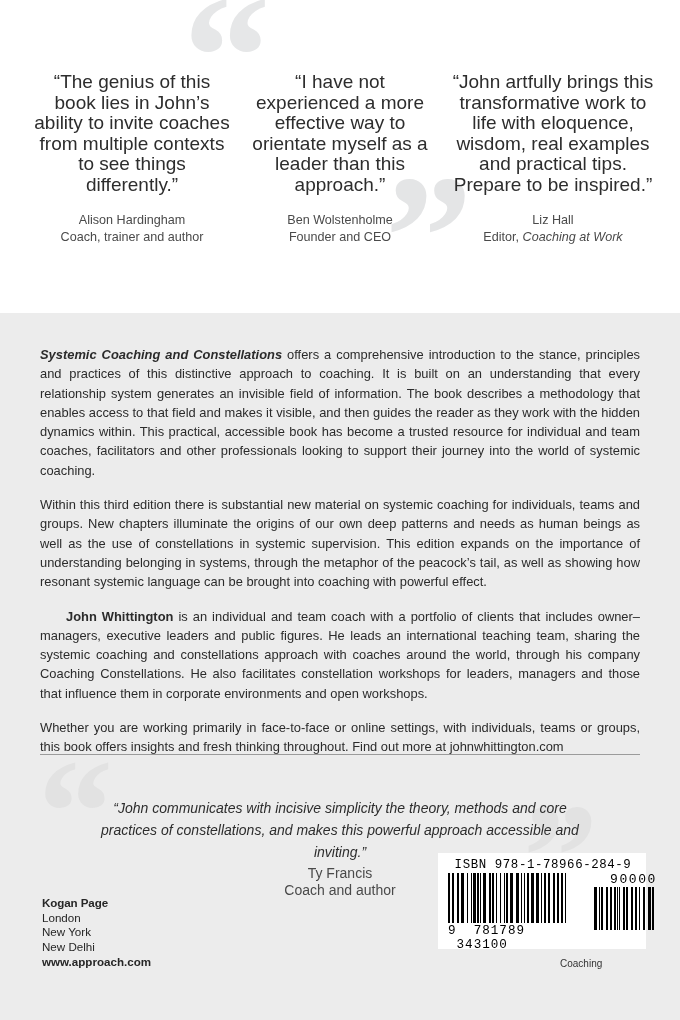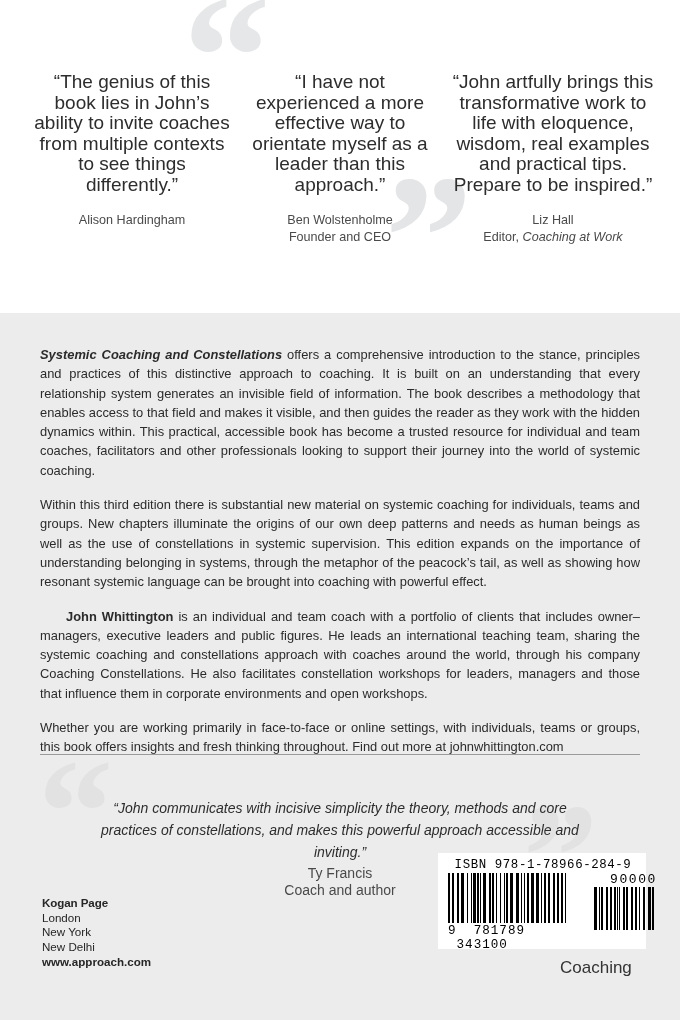--- a/index.html
+++ b/index.html
@@ -252,38 +252,39 @@
     color: #000;
     letter-spacing: 1px;
     margin-top: 1px;
     width: 132px;
   }
 
   .coaching-label {
     position: absolute;
     left: 560px;
     top: 645px;
-    font-size: 17px;
+    font-size: 10px;
     color: #333;
   }
 </style>
 </head>
 <body>
 
 <div class="top-band">
 
   <span class="deco-quote deco-open-1">“</span>
   <span class="deco-quote deco-close-1">”</span>
 
   <div class="quotes-row">
 
     <div class="quote-col col-1">
       <div class="quote-text">“The genius of this book lies in John’s ability to invite coaches from multiple contexts to see things differently.”</div>
       <div class="quote-attr">
         <span>Alison Hardingham</span>
+        <span class="role">Coach, trainer and author</span>
       </div>
     </div>
 
     <div class="quote-col col-2">
       <div class="quote-text">“I have not experienced a more effective way to orientate myself as a leader than this approach.”</div>
       <div class="quote-attr">
         <span>Ben Wolstenholme</span>
         <span class="role">Founder and CEO</span>
       </div>
     </div>

